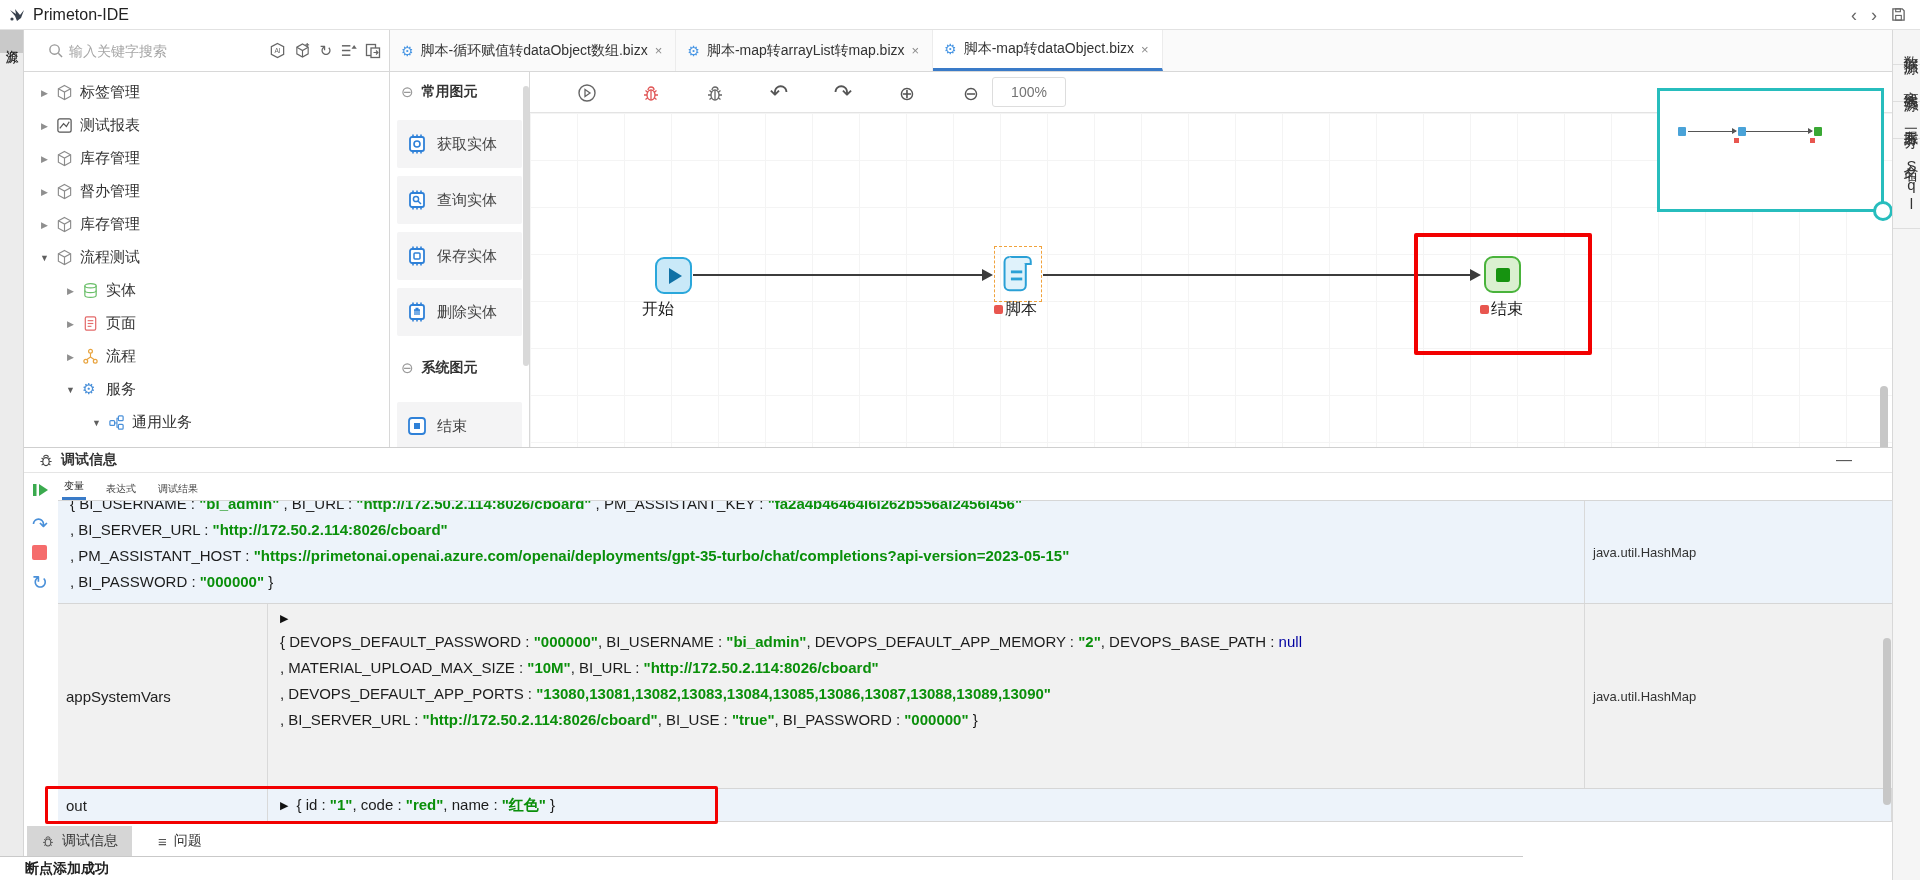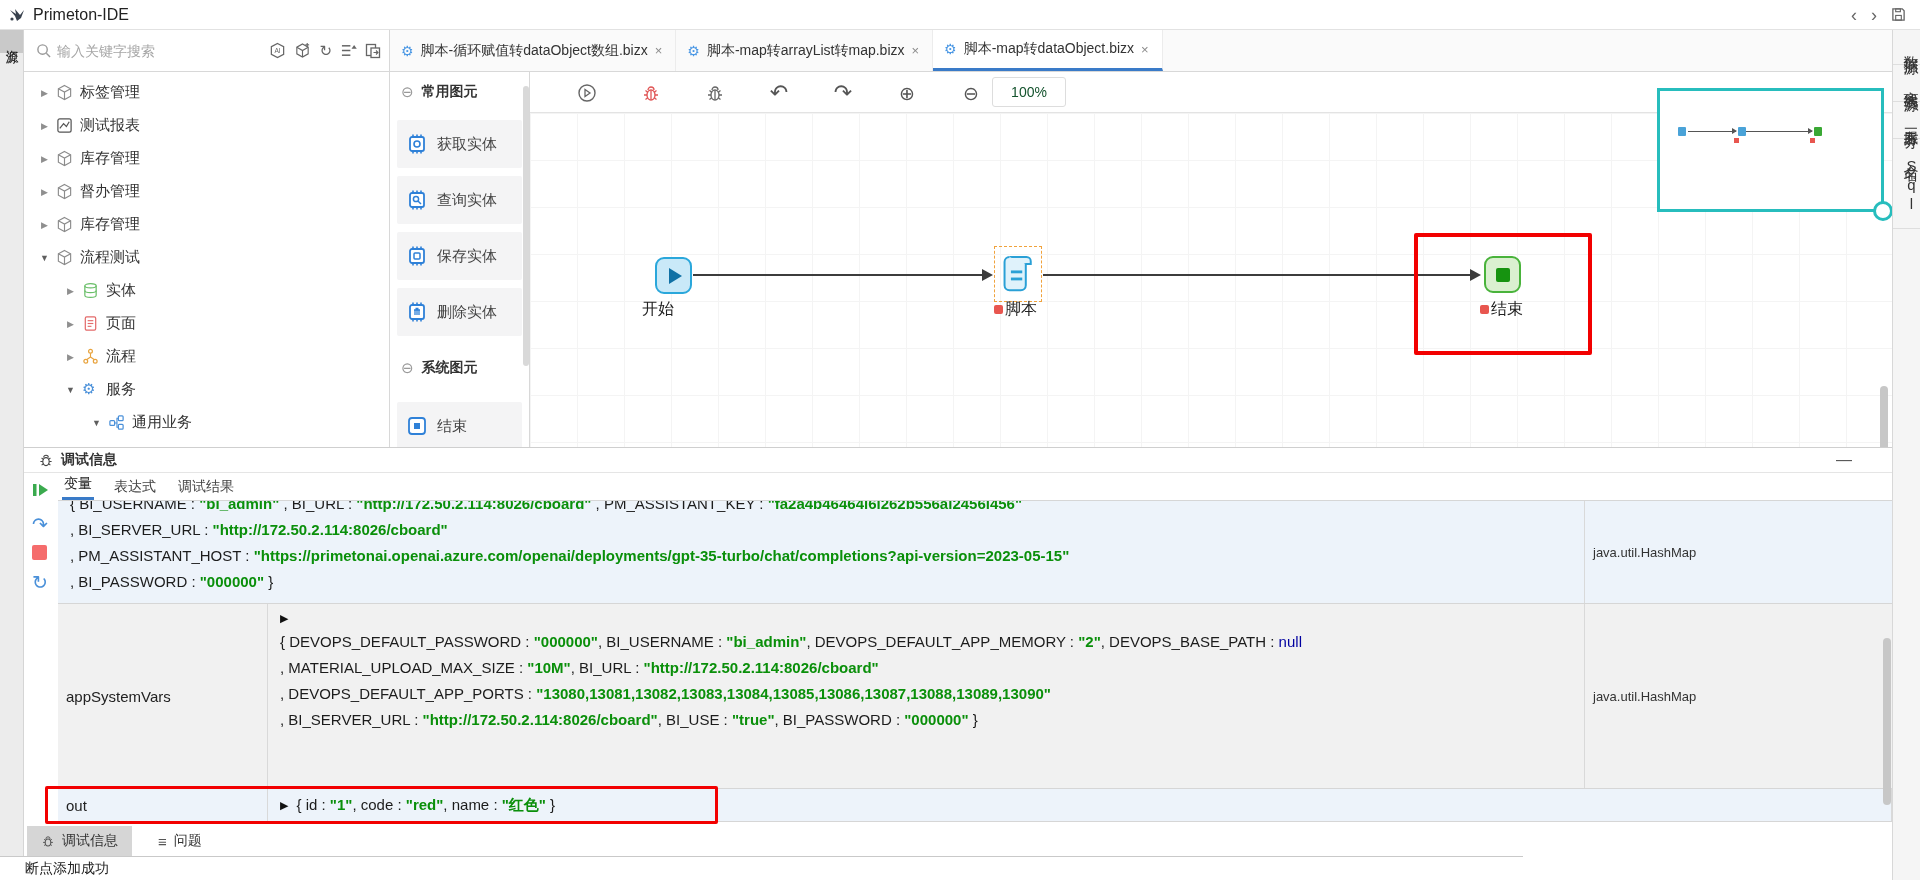--- a/index.html
+++ b/index.html
@@ -17,21 +17,21 @@
   .titlebar .app-title { font-size:16px; color:#222; margin-left:7px; }
   .titlebar .win-icons { margin-left:auto; display:flex; align-items:center; gap:14px; padding-right:14px; color:#555; }
   .titlebar .chev { font-size:18px; line-height:1; color:#666; cursor:pointer; }
 
   
   .left-strip { left:0; top:30px; width:24px; height:826px; background:#ececec; border-right:1px solid #d5d5d5; }
   .left-strip .strip-tab { background:#c9c9c9; padding:9px 0 10px 0; width:100%; display:flex; flex-direction:column; align-items:center; gap:3px; font-size:13px; color:#222; cursor:pointer; }
 
   
   .band { left:24px; top:30px; width:1868px; height:42px; border-bottom:1px solid #d8d8d8; background:#fff; }
-  .search-area { position:absolute; left:0; top:0; width:366px; height:41px; display:flex; align-items:center; border-right:1px solid #d8d8d8; }
+  .search-area { position:absolute; left:0; top:0; width:366px; height:41px; display:flex; align-items:center; border-right:1px solid #d8d8d8;padding-left:12px; }
   .search-area input { border:0; outline:none; flex:1 1 auto; min-width:0; font-size:14px; color:#333; margin-left:6px; font-family:inherit; }
   .search-area input::placeholder { color:#a6a6a6; }
   .hdr-icons { display:flex; align-items:center; gap:8px; padding-right:8px; color:#666; }
   .hdr-icons .uicon { font-size:15px; line-height:1; cursor:pointer; color:#666; }
   .mag { margin-left:12px; }
 
   .tabbar { position:absolute; left:366px; top:0; width:1502px; height:41px; display:flex; align-items:stretch; background:#fafafa; }
   .etab { display:flex; align-items:center; gap:7px; padding:0 13px 0 11px; font-size:14px; color:#333; cursor:pointer; border-right:1px solid #ececec; background:#fafafa; }
   .etab .gear { color:#4a97e4; font-size:14px; }
   .etab .close { color:#8a8a8a; font-size:13px; cursor:pointer; }
@@ -51,21 +51,21 @@
   .pal-header { height:40px; display:flex; align-items:center; gap:8px; padding-left:6px; font-size:14px; font-weight:bold; color:#333; }
   .pal-header .minus { color:#999; font-size:15px; font-weight:normal; cursor:pointer; }
   .pal-item { height:48px; margin:8px 2px 0 2px; background:#f4f4f5; border-radius:2px; display:flex; align-items:center; gap:9px; padding-left:9px; font-size:15px; color:#444; cursor:pointer; }
   .pal-item.gap2 { margin-top:14px; }
   .pal-scroll { position:absolute; left:523px; top:86px; width:6px; height:280px; background:#d9d9d9; border-radius:3px; }
 
   
   .canvas { left:530px; top:72px; width:1362px; height:375px; background:#fff; }
   .c-toolbar { position:absolute; left:0; top:0; width:100%; height:41px; border-bottom:1px solid #e3e3e3; background:#fff; }
   .c-toolbar .tbi { position:absolute; top:8px; width:26px; height:26px; display:flex; align-items:center; justify-content:center; cursor:pointer; color:#555; font-size:19px; }
-  .zoombox { position:absolute; left:462px; top:5px; width:74px; height:30px; border:1px solid #ddd; border-radius:3px; display:flex; align-items:center; justify-content:center; font-size:14px; color:#14532d; background:#fff; cursor:pointer; }
+  .zoombox { position:absolute; left:462px; top:5px; width:74px; height:30px; border:1px solid #ddd; border-radius:3px; display:flex; align-items:center; justify-content:center; font-size:14px; color:#737373; background:#fff; cursor:pointer; }
   .c-body { position:absolute; left:0; top:41px; width:100%; height:334px; overflow:hidden;
     background-image:linear-gradient(#f4f4f4 1px, transparent 1px), linear-gradient(90deg,#f4f4f4 1px, transparent 1px);
     background-size:47px 47px; }
   .node-label { position:absolute; font-size:16px; color:#222; display:flex; align-items:center; gap:2px; }
   .bp-badge { width:9px; height:9px; background:#e8564f; border-radius:2px; display:inline-block; }
   .n-start { position:absolute; left:125px; top:144px; width:37px; height:37px; border:2px solid #2aa7db; border-radius:9px; background:#c9e9f8; display:flex; align-items:center; justify-content:center; cursor:pointer; }
   .n-start .tri { width:0; height:0; border-left:13px solid #1071a5; border-top:8px solid transparent; border-bottom:8px solid transparent; margin-left:3px; }
   .n-script { position:absolute; left:464px; top:133px; width:48px; height:56px; border:1px dashed #f0a23c; display:flex; align-items:center; justify-content:center; cursor:pointer; background:transparent; }
   .n-end { position:absolute; left:954px; top:143px; width:37px; height:37px; border:2px solid #49b33b; border-radius:9px; background:#daf0d0; display:flex; align-items:center; justify-content:center; cursor:pointer; }
   .n-end .sq { width:14px; height:14px; background:#169310; border-radius:2px; }
@@ -81,21 +81,21 @@
 
   
   .right-strip { right:0; top:30px; width:28px; height:850px; background:#f5f5f5; border-left:1px solid #d8d8d8; }
   .rs-item { writing-mode:vertical-rl; text-orientation:upright; font-size:15px; color:#333; padding:14px 0; width:100%; text-align:center; display:block; letter-spacing:2px; cursor:pointer; border-bottom:1px solid #dedede; }
 
   
   .dbg-header { left:24px; top:447px; width:1868px; height:26px; border-top:1px solid #cfcfcf; border-bottom:1px solid #e5e5e5; display:flex; align-items:center; gap:7px; padding-left:14px; background:#fff; }
   .dbg-header .t { font-size:14px; font-weight:bold; color:#333; }
   .dbg-header .min { margin-left:auto; padding-right:40px; color:#555; font-size:16px; cursor:pointer; }
   .dbg-tabs { left:58px; top:473px; width:1834px; height:27px; display:flex; align-items:flex-end; gap:18px; padding-left:4px; background:#fff; }
-  .dbg-tab { font-size:14px; color:#444; padding:4px 2px; cursor:pointer; }
+  .dbg-tab { font-size:10px; color:#444; padding:4px 2px; cursor:pointer; }
   .dbg-tab.active { border-bottom:3px solid #3a7bc8; color:#222; }
   .rail { left:24px; top:473px; width:34px; height:349px; background:#fff; }
   .rail .rbtn { position:absolute; left:8px; cursor:pointer; }
   .rail .stop { width:15px; height:15px; background:#f56c6c; border-radius:2px; }
   .rail .blue { color:#4a90d9; font-size:19px; line-height:1; }
 
   .tbl { left:58px; top:500px; width:1834px; height:322px; border-top:1px solid #d6d6d6; }
   .tbl-row { display:flex; width:100%; border-bottom:1px solid #d6d6d6; overflow:hidden; }
   .row-blue { background:#edf3fa; }
   .row-gray { background:#f1f1f1; }
@@ -109,21 +109,21 @@
   .tk-n { color:#0000a0;text-align:center; }
   .expander { color:#111; font-size:11px; margin-right:8px; cursor:pointer; }
   .exp-line { line-height:22px; font-size:11px; }
   .tbl-scroll { position:absolute; left:1883px; top:638px; width:8px; height:167px; background:#c7c7c7; border-radius:4px; cursor:pointer; }
 
   
   .footer-tabs { left:24px; top:826px; width:1868px; height:30px; display:flex; align-items:center; gap:12px; padding-left:3px; background:#fff; }
   .ftab { display:flex; align-items:center; gap:7px; height:30px; padding:0 14px; font-size:14px; color:#333; cursor:pointer; }
   .ftab.active { background:#d6d6d6; }
   .ftab .licon { font-size:15px; color:#555; }
-  .statusbar { left:0; top:856px; width:1523px; height:24px; border-top:1px solid #c9c9c9; display:flex; align-items:center; padding-left:25px; font-size:14px; color:#222; background:#fff; }
+  .statusbar { left:0; top:856px; width:1523px; height:24px; border-top:1px solid #c9c9c9; display:flex; align-items:center; padding-left:25px; font-size:14px; color:#222; background:#fff;font-weight:bold; }
 
   
   .anno { border:4px solid #f20000; border-radius:2px; z-index:60; pointer-events:none; }
   .anno.thin { border-width:3px; }
 </style>
 </head>
 <body>
 
 <div class="abs titlebar">
   <span style="display:inline-flex">

